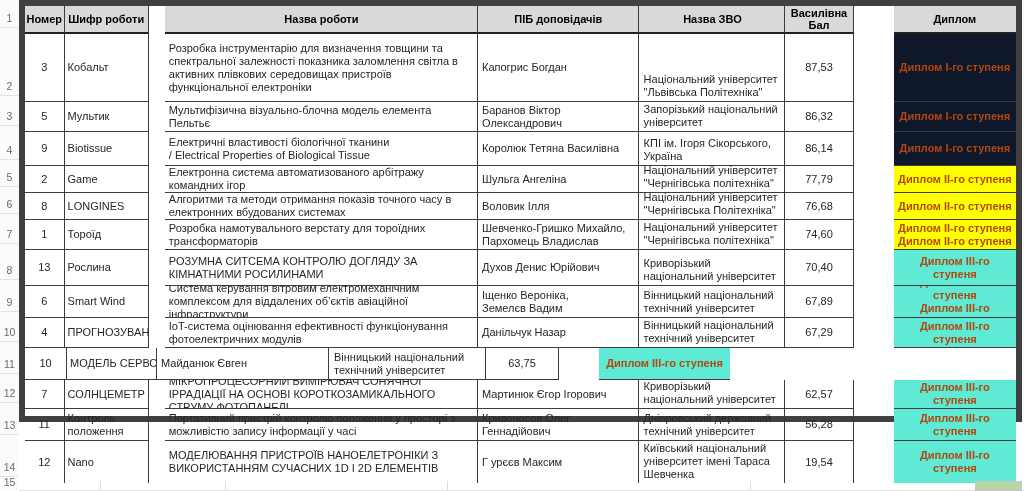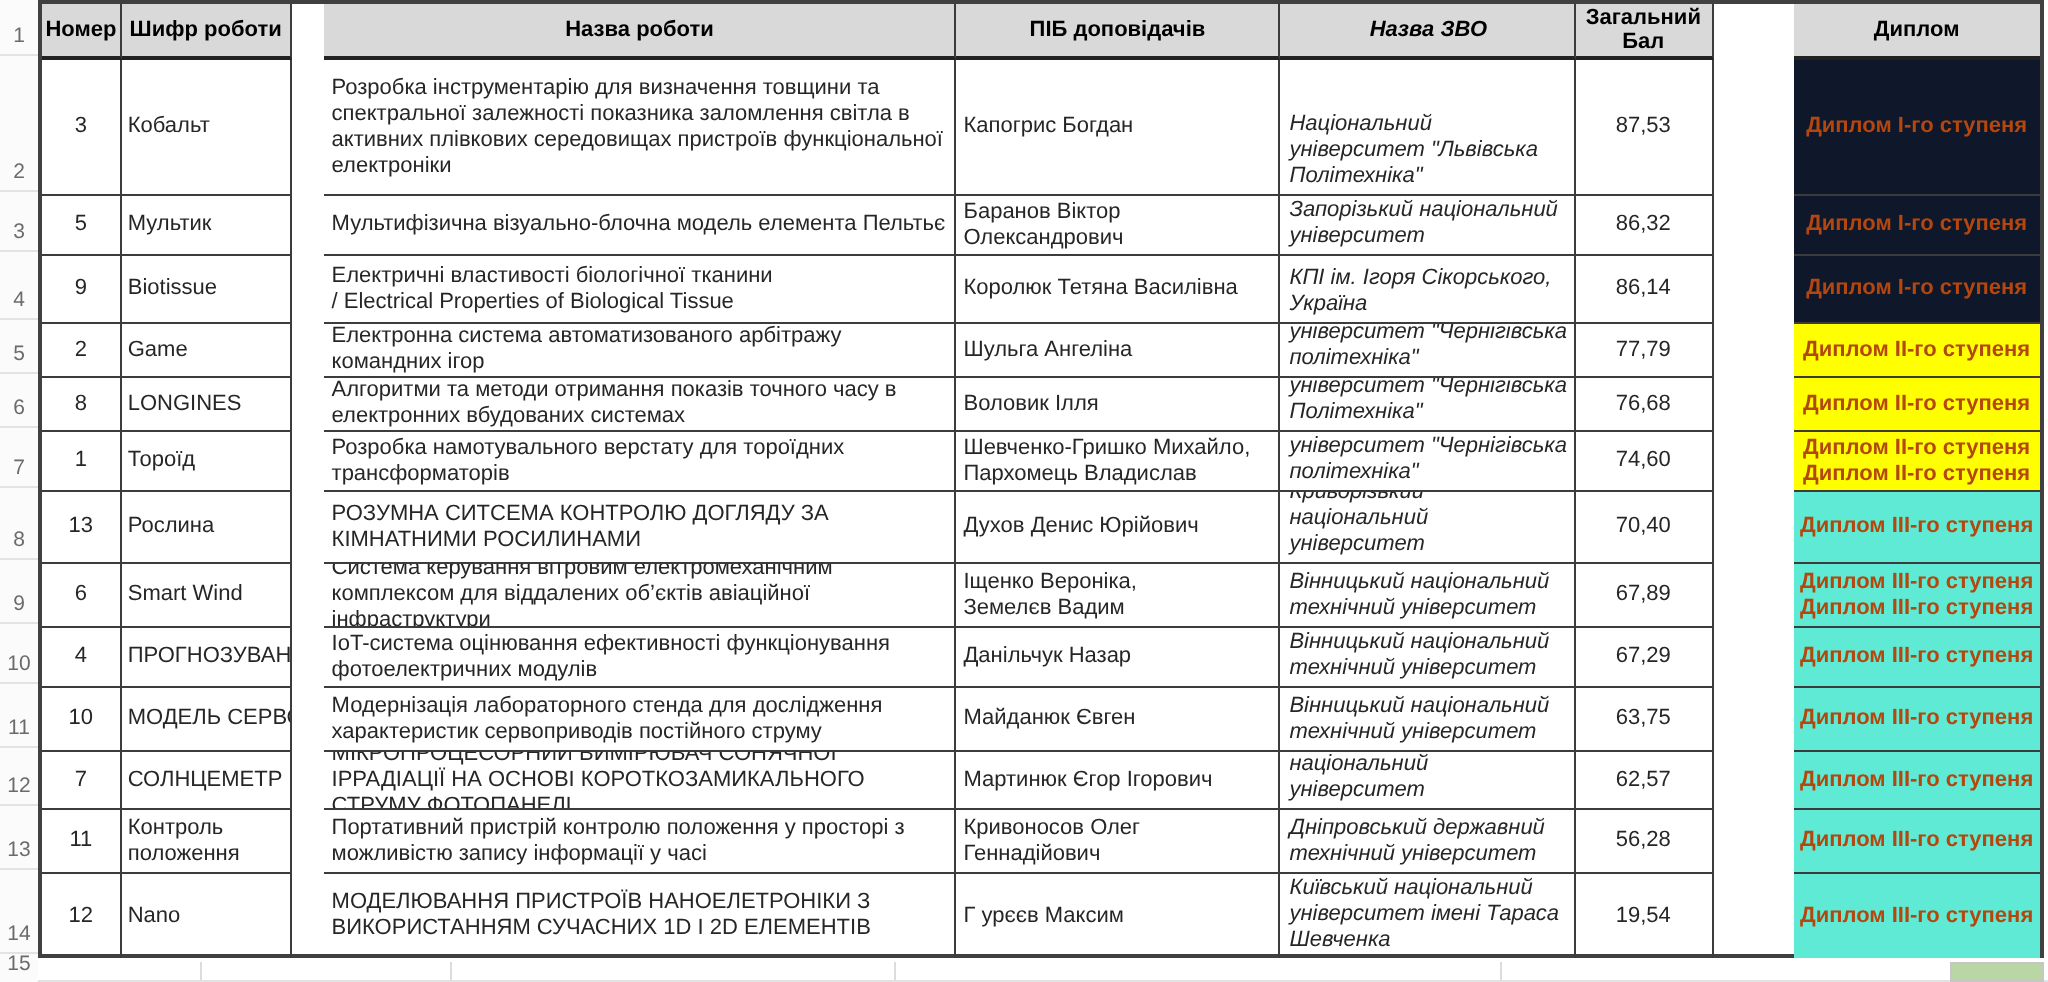--- a/index.html
+++ b/index.html
@@ -7,35 +7,35 @@
               font-family:"Liberation Sans", sans-serif; }
   .sheet { position:relative; width:1024px; height:491px; background:#fff; }
 
   
   .rownums { position:absolute; left:0; top:0; width:19px; background:#fbfbfb; }
   .rn { display:flex; align-items:flex-end; justify-content:center;
         font-size:10.5px; color:#6b6b6b; padding-bottom:3px;
         border-bottom:1px solid #e3e3e3; overflow:hidden; }
 
   
-  .tbl { position:absolute; left:19px; top:0; width:1003px; height:479px;
-         border:2px solid #404040; background:#fff; }
+  .tbl { position:absolute; left:19px; top:0; width:1003px; height:422px;
+         border:6px solid #404040; background:#fff; }
   .tr { display:flex; width:100%; }
   .td { border-right:1px solid #3c3c3c; border-bottom:1px solid #3c3c3c;
         font-size:11px; line-height:13px; color:#262626;
         display:flex; align-items:center; overflow:hidden;
         white-space:pre-line; padding:1px 3px; }
   .td:last-child { border-right:none; }
   .tr:last-child .td { border-bottom:none; }
 
   .c1 { width:42px;  justify-content:center; text-align:center; }
   .c2 { width:90px;  }
   .c3 { width:336px; padding-left:4px;margin-left:16px; }
   .c4 { width:172px; padding-left:4px; }
-  .c5 { width:157px; padding-left:5px; align-items:flex-end; padding-bottom:2px;font-style:italic; }
+  .c5 { width:157px; padding-left:5px; align-items:flex-end; padding-bottom:2px; }
   .c6 { width:73px;  justify-content:center; text-align:center; }
   .c7 { width:131px; justify-content:center; text-align:center; font-weight:bold;margin-left:40px; }
 
   .nowrap { white-space:nowrap; }
 
   .hdr .td { background:#d9d9d9; font-weight:bold; color:#000;
              justify-content:center; text-align:center; align-items:center;
              border-bottom:2px solid #222; line-height:12px; }
 
   .d1 { background:#0f172a; color:#b3470e; }
@@ -73,21 +73,21 @@
   </div>
 
   <div class="tbl">
 
     <div class="tr hdr" style="height:28px">
       <div class="td c1">Номер</div>
       <div class="td c2" style="justify-content:center">Шифр роботи</div>
       <div class="td c3" style="justify-content:center">Назва роботи</div>
       <div class="td c4" style="justify-content:center">ПІБ доповідачів</div>
       <div class="td c5" style="justify-content:center;align-items:center">Назва ЗВО</div>
-      <div class="td c6">Загальний
+      <div class="td c6">Василівна
 Бал</div>
       <div class="td c7">Диплом</div>
     </div>
 
     <div class="tr" style="height:68px">
       <div class="td c1">3</div>
       <div class="td c2">Кобальт</div>
       <div class="td c3">Розробка інструментарію для визначення товщини та спектральної залежності показника заломлення світла в активних плівкових середовищах пристроїв функціональної електроніки</div>
       <div class="td c4">Капогрис Богдан</div>
       <div class="td c5">Національний університет "Львівська Політехніка"</div>
@@ -176,21 +176,20 @@
       <div class="td c3">IoT-система оцінювання ефективності функціонування фотоелектричних модулів</div>
       <div class="td c4">Данільчук Назар</div>
       <div class="td c5">Вінницький національний технічний університет</div>
       <div class="td c6">67,29</div>
       <div class="td c7 d3">Диплом III-го ступеня</div>
     </div>
 
     <div class="tr" style="height:32px">
       <div class="td c1">10</div>
       <div class="td c2 nowrap">МОДЕЛЬ СЕРВОП</div>
-      <div class="td c3">Модернізація лабораторного стенда для дослідження характеристик сервоприводів постійного струму</div>
       <div class="td c4">Майданюк Євген</div>
       <div class="td c5">Вінницький національний технічний університет</div>
       <div class="td c6">63,75</div>
       <div class="td c7 d3">Диплом III-го ступеня</div>
     </div>
 
     <div class="tr" style="height:29px">
       <div class="td c1">7</div>
       <div class="td c2 nowrap">СОЛНЦЕМЕТР</div>
       <div class="td c3">МІКРОПРОЦЕСОРНИЙ ВИМІРЮВАЧ СОНЯЧНОЇ ІРРАДІАЦІЇ НА ОСНОВІ КОРОТКОЗАМИКАЛЬНОГО СТРУМУ ФОТОПАНЕЛІ</div>

